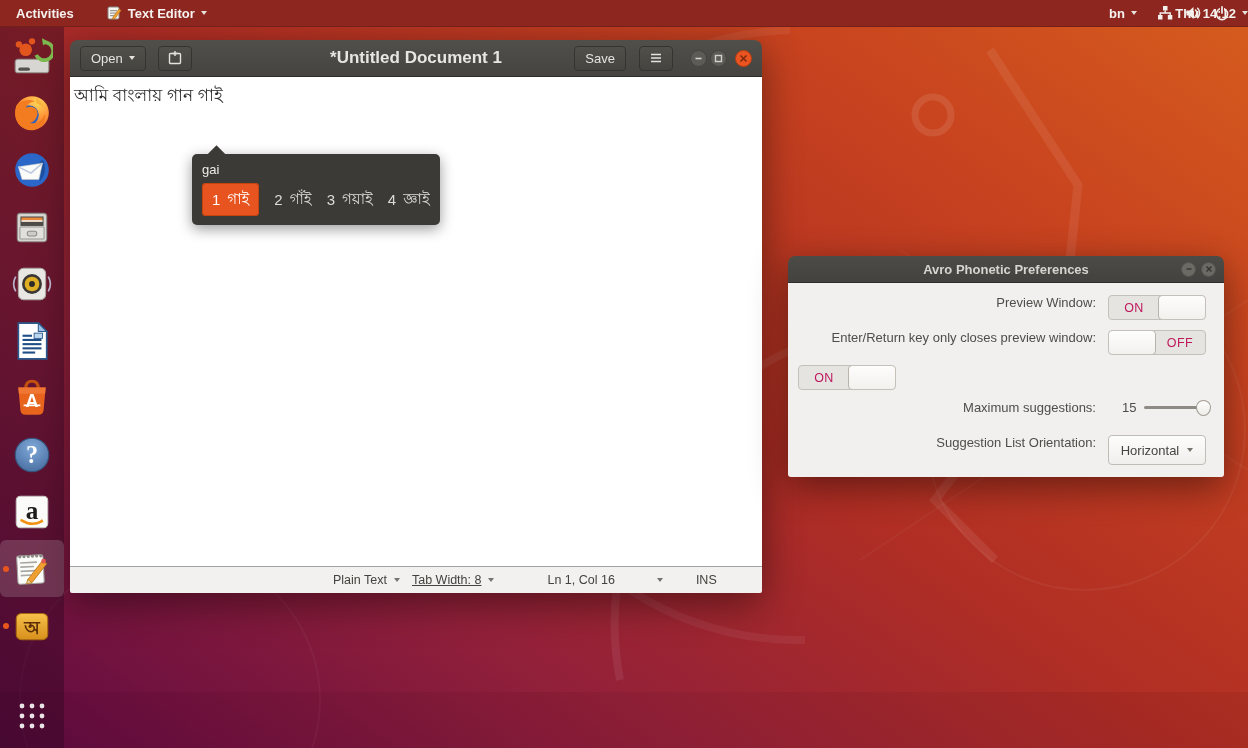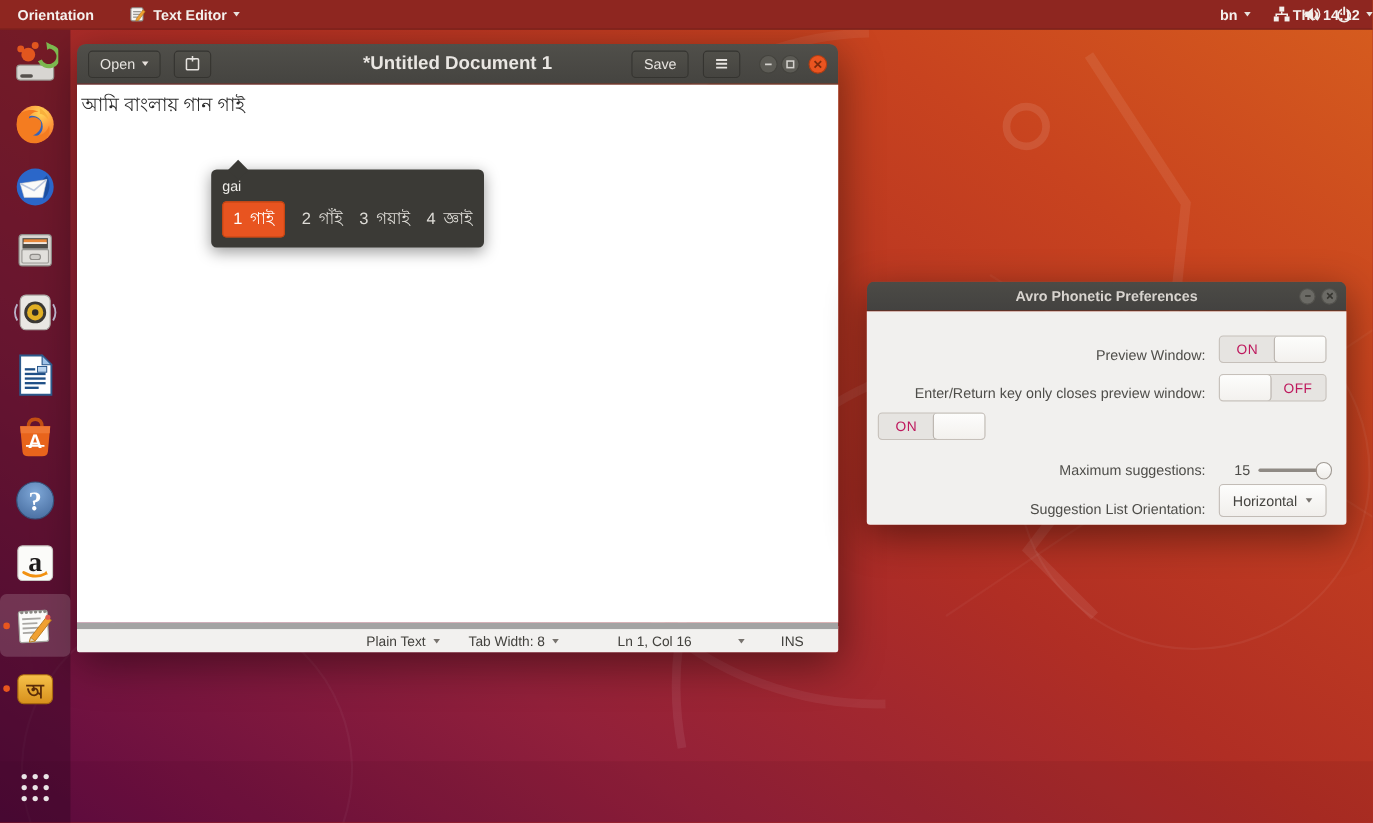--- a/index.html
+++ b/index.html
@@ -56,35 +56,35 @@
   .popup { position:absolute; left:122px; top:77px; background:#3b3a36; border-radius:5px;
     padding:8px 10px 9px 10px; box-shadow:0 4px 14px rgba(0,0,0,0.4); color:#edebe7; z-index:5; }
   .popup::before { content:""; position:absolute; left:18px; top:-6px; width:13px; height:13px;
     background:#3b3a36; transform:rotate(45deg); }
   .popup .typed { font-size:13px; margin-bottom:6px; position:relative; }
   .sugg-row { display:flex; align-items:center; gap:15px; white-space:nowrap; }
   .sugg { font-size:15px; color:#dedcd7; display:flex; gap:7px; align-items:center; cursor:pointer; }
   .sugg.selected { background:#e85420; color:#ffffff; border-radius:4px; padding:4px 10px; box-shadow:inset 0 0 0 1px #c4430f; }
 
   
-  .statusbar { height:27px; background:#f2f1ef; border-top:6px solid #a3a3a3; border-radius:0 0 2px 2px;
+  .statusbar { height:27px; background:#f2f1ef; border-top:1px solid #a3a3a3; border-radius:0 0 2px 2px;
     display:flex; align-items:center; font-size:12.5px; color:#43423e; }
   .sb-item { display:flex; align-items:center; gap:7px; cursor:pointer; }
 
   
   .prefs { position:absolute; left:788px; top:256px; width:436px; height:221px; border-radius:7px 7px 3px 3px;
     box-shadow:0 10px 36px rgba(0,0,0,0.45); z-index:30; display:flex; flex-direction:column; }
   .prefs-titlebar { height:27px; background:linear-gradient(#4c4b46,#434240); border-radius:7px 7px 0 0;
     border-bottom:1px solid #2e2d2a; display:flex; align-items:center; position:relative; padding:0 8px; }
   .prefs-title { position:absolute; left:0; right:0; text-align:center; color:#d8d4cf; font-weight:700; font-size:13px; pointer-events:none; }
   .prefs-controls { margin-left:auto; display:flex; gap:5px; z-index:2; }
   .pc { width:15px; height:15px; border-radius:50%; background:#6b6a65; border:1px solid #54534e;
     display:flex; align-items:center; justify-content:center; cursor:pointer; }
   .prefs-body { flex:1; background:#f1f0ee; border-radius:0 0 3px 3px; padding:12px 16px 0 10px; }
-  .prow { display:flex; align-items:flex-end; height:35px; }
+  .prow { display:flex; align-items:flex-start; height:35px; }
   .plabel { flex:1; text-align:right; font-size:13px; color:#4e4d49; margin-right:12px; white-space:nowrap; }
   .pctrl { width:100px; display:flex; align-items:center; }
 
   .gswitch { width:98px; height:25px; border:1px solid #c6c0ba; border-radius:4px; background:#e6e4e1;
     display:flex; align-items:center; overflow:hidden; cursor:pointer; }
   .sw-label { flex:1; text-align:center; font-size:12.5px; color:#be185d; letter-spacing:0.5px; }
   .sw-knob { width:50%; height:25px; background:linear-gradient(#fdfdfc,#f3f1ee); border:1px solid #b9b3ad;
     border-radius:4px; margin:-1px; flex:0 0 auto; }
   .gswitch.off .sw-knob { order:-1; }
 
@@ -109,21 +109,21 @@
     <circle cx="1085" cy="430" r="160" fill="none" stroke="rgba(255,255,255,0.05)" stroke-width="2"></circle>
     <path d="M 900 250 L 1248 470 M 860 560 L 1248 300" stroke="rgba(255,255,255,0.04)" stroke-width="2"></path>
     <circle cx="170" cy="700" r="150" fill="none" stroke="rgba(255,255,255,0.04)" stroke-width="2"></circle>
   </svg>
   <div class="wall-band"></div>
 </div>
 
 <div class="topbar">
   <div class="tb-left">
     <div class="tb-item">
-      <span>Orientation</span>
+      <span>Activities</span>
     </div>
     <div class="tb-item">
       <svg width="16" height="16" viewBox="0 0 16 16">
         <rect x="2" y="2" width="11" height="12" rx="1.5" fill="#f6f4f1" stroke="#8a8884"></rect>
         <rect x="4" y="5" width="7" height="1.2" fill="#9a9894"></rect>
         <rect x="4" y="7.5" width="7" height="1.2" fill="#9a9894"></rect>
         <rect x="4" y="10" width="5" height="1.2" fill="#9a9894"></rect>
         <path d="M7 12 L13 4 L15 5.5 L9 13.5 L6.5 14 Z" fill="#f0a030" stroke="#b5761a" stroke-width="0.6"></path>
       </svg>
       <span>Text Editor</span>
@@ -407,21 +407,21 @@
         </div>
       </div>
     </div>
   </div>
 
   <div class="statusbar">
     <div class="sb-item" style="margin-left:263px;">
       <span>Plain Text</span>
       <span class="caret small dark"></span>
     </div>
-    <div class="sb-item" style="margin-left:26px;">
+    <div class="sb-item" style="margin-left:12px;text-decoration:underline;">
       <span>Tab Width: 8</span>
       <span class="caret small dark"></span>
     </div>
     <div class="sb-item" style="margin-left:53px;">
       <span>Ln 1, Col 16</span>
     </div>
     <div class="sb-item" style="margin-left:42px;">
       <span class="caret small dark"></span>
     </div>
     <div class="sb-item" style="margin-left:33px;">

